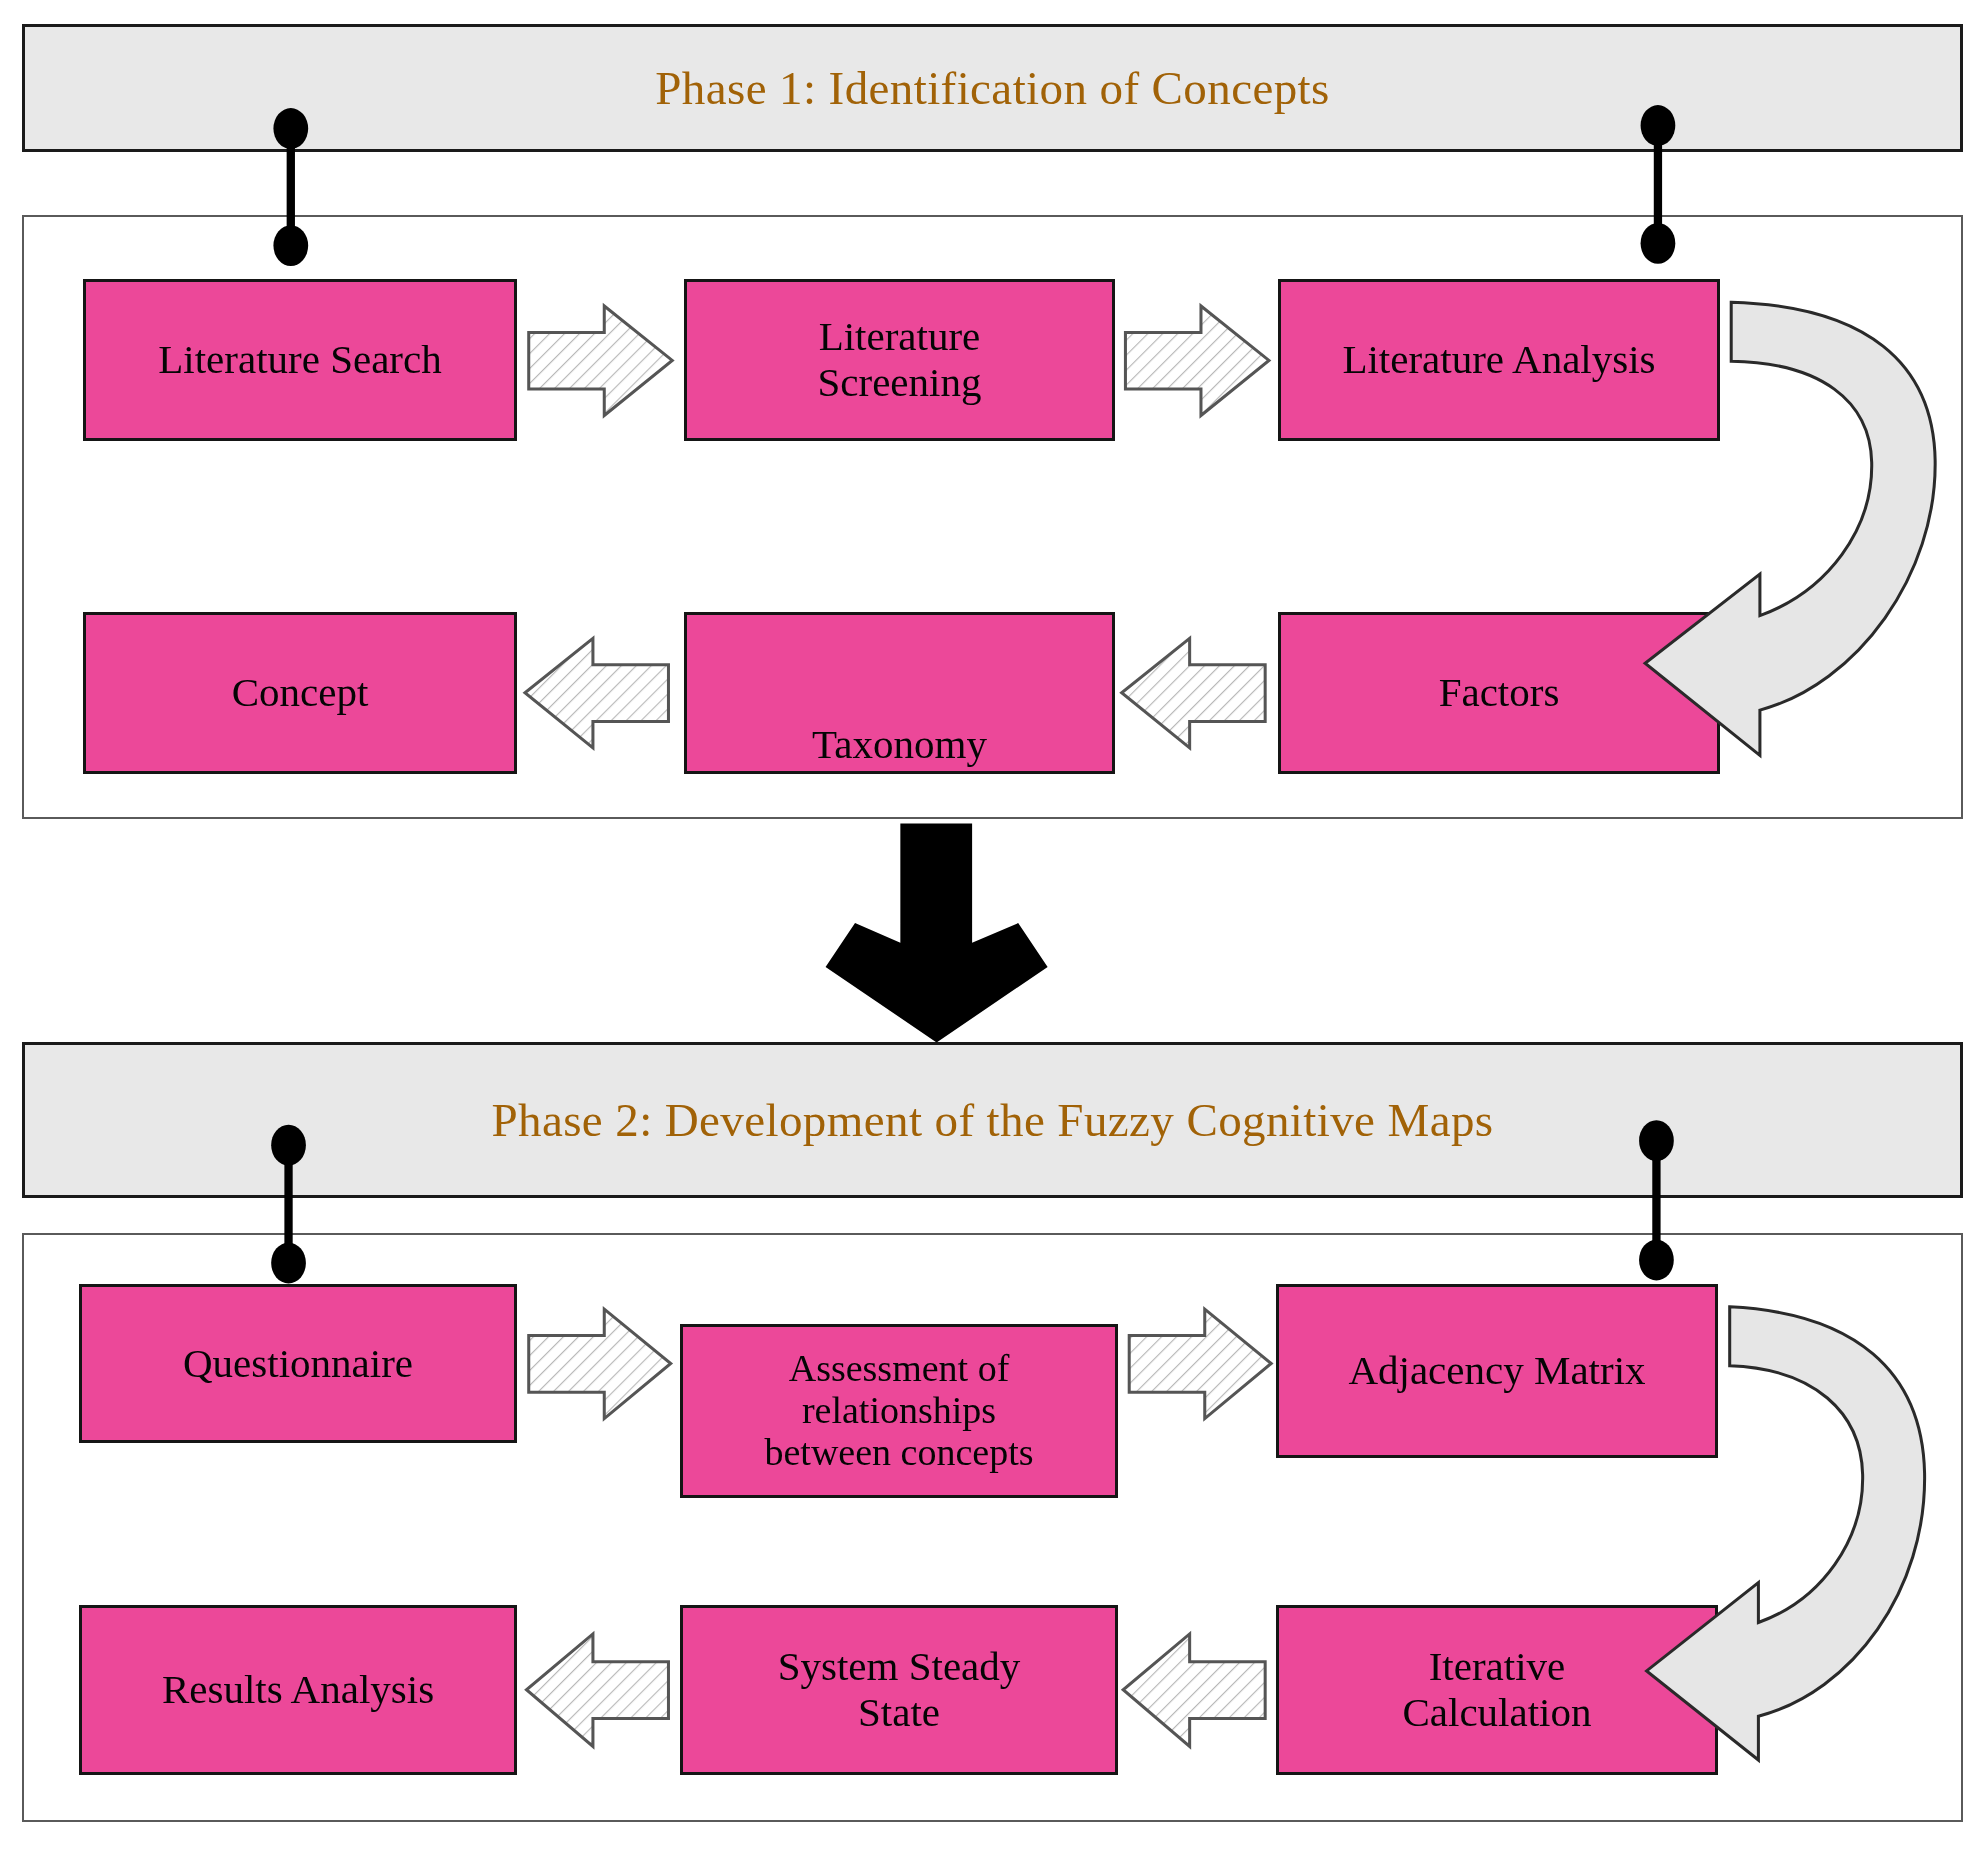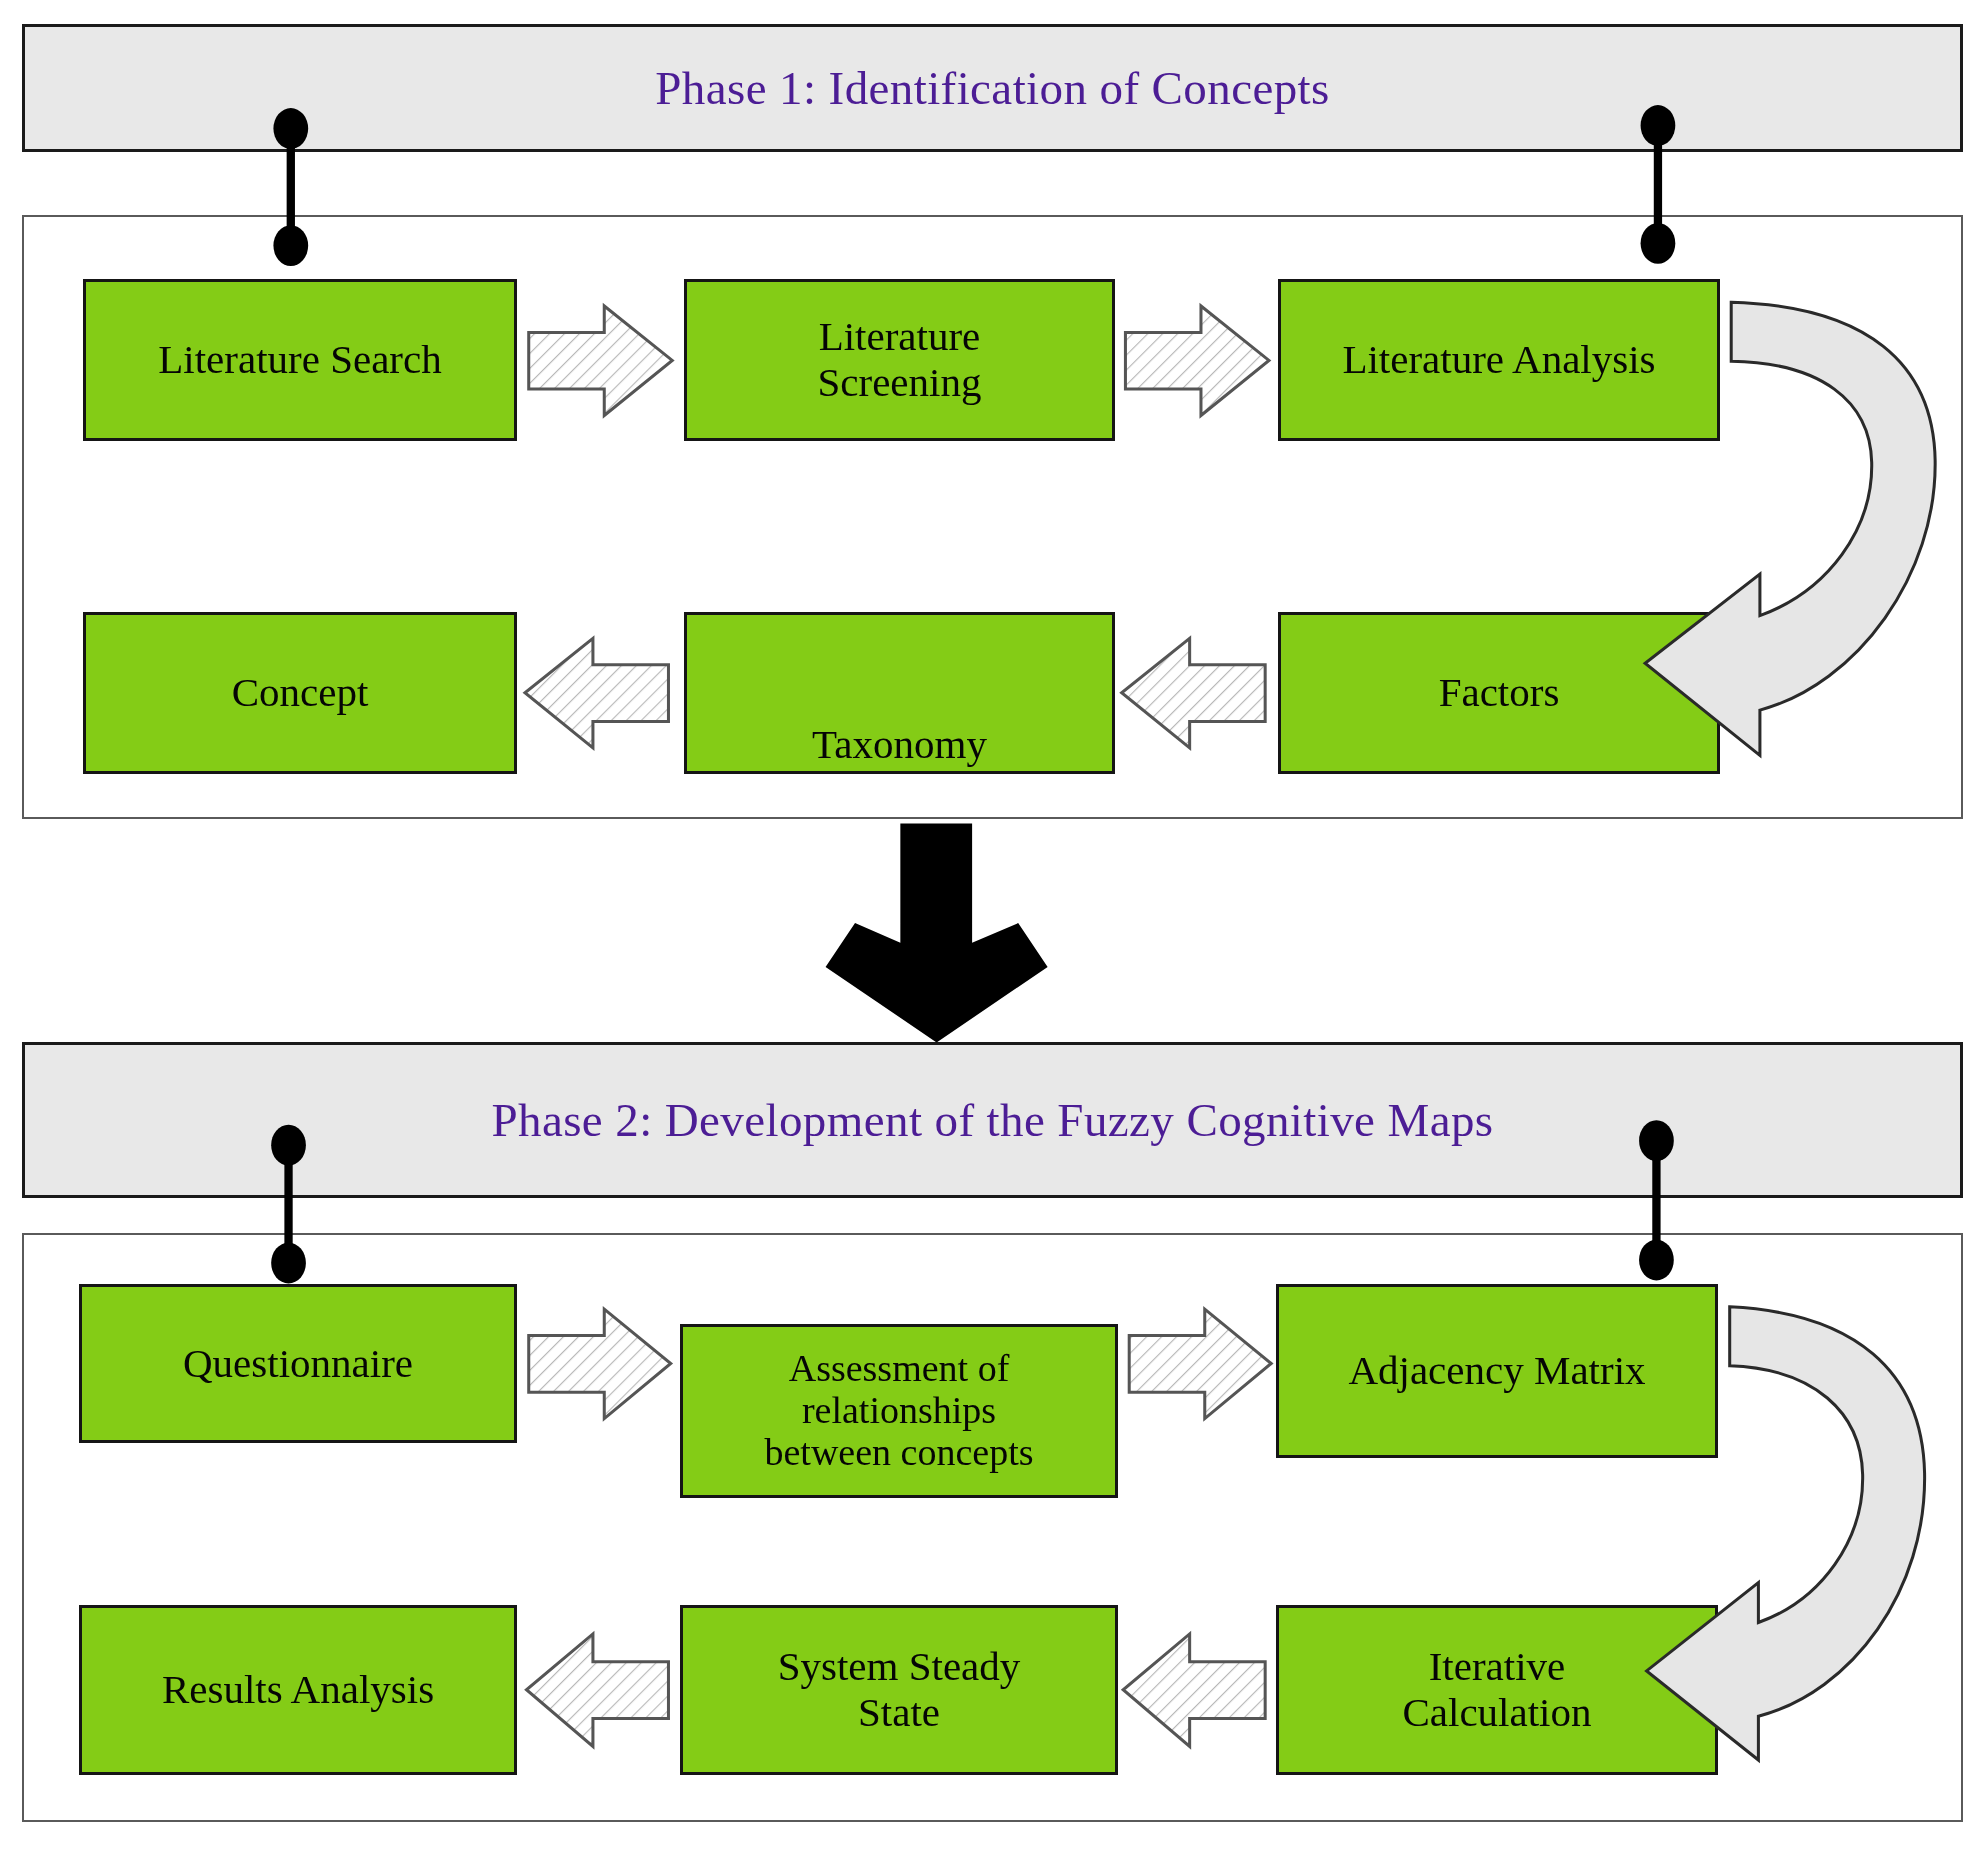--- a/index.html
+++ b/index.html
@@ -21,37 +21,37 @@
     position: absolute;
     background: #e8e8e8;
     border: 3px solid #1a1a1a;
     box-sizing: border-box;
     display: flex;
     align-items: center;
     justify-content: center;
   }
   .phase-bar-title {
     font-size: 47px;
-    color: #4c1d95;
+    color: #a16207;
     letter-spacing: 0.4px;
     white-space: nowrap;
   }
 
   
   .phase-container {
     position: absolute;
     background: #ffffff;
     border: 2.3px solid #5a5a5a;
     box-sizing: border-box;
   }
 
   
   .node-box {
     position: absolute;
-    background: #84cc16;
+    background: #ec4899;
     border: 3px solid #151515;
     box-sizing: border-box;
     display: flex;
     align-items: center;
     justify-content: center;
     text-align: center;
     padding: 3px 7.6px;
   }
   .node-label {
     font-size: 41px;

